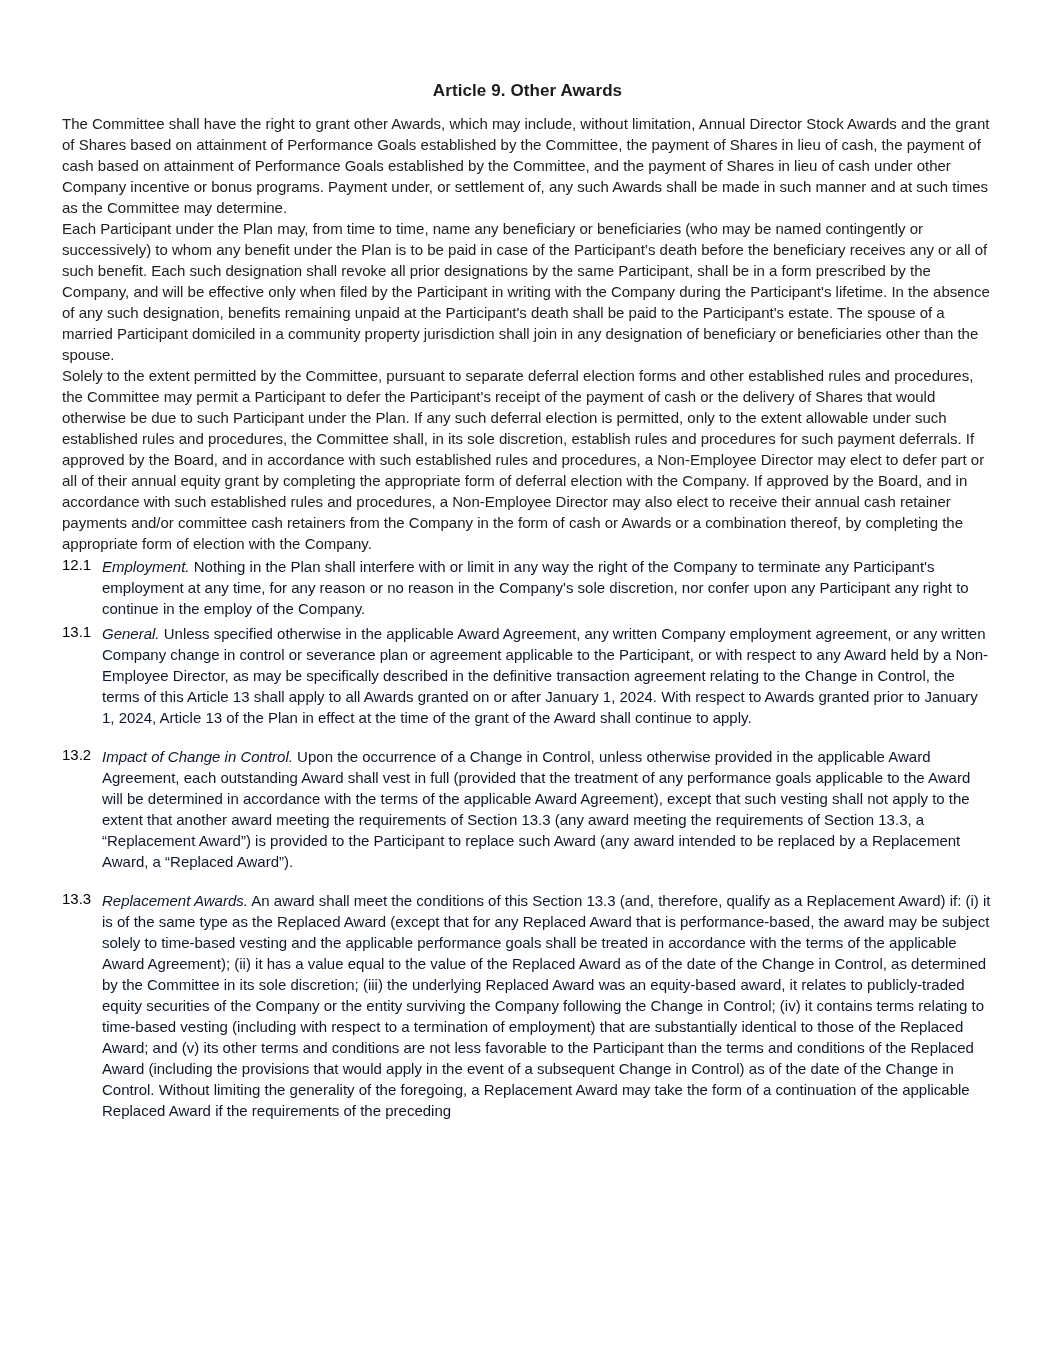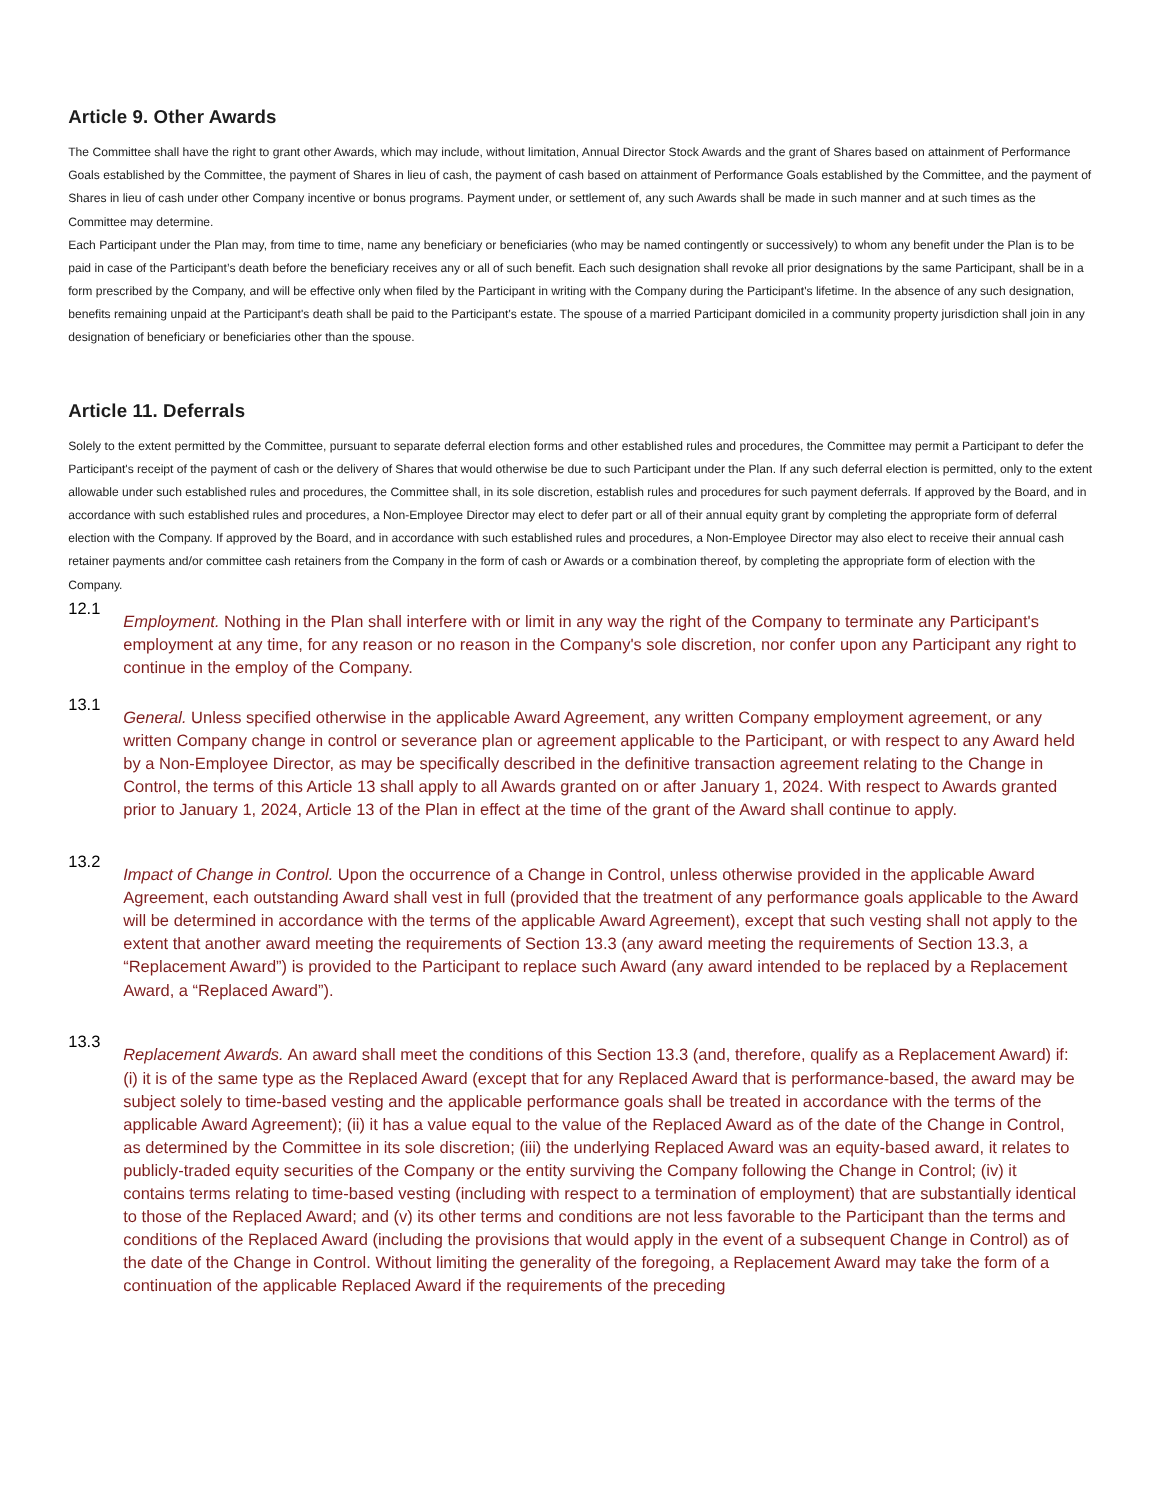--- a/index.html
+++ b/index.html
@@ -24,69 +24,69 @@
   }
   h2.article-heading {
     font-size: 17px;
     line-height: 22px;
     font-weight: 700;
     color: #1c1c1c;
     margin: 45px 0 11px 0;
     letter-spacing: 0.1px;
   }
   section:first-child h2.article-heading {
-    margin-top: 16px;
+    margin-top: 0;
+    text-align: center;
   }
   p.body-para {
-    font-size: 11px;
+    font-size: 15px;
     line-height: 21px;
     margin: 0;
     color: #212121;
   }
   .clause {
     display: flex;
     margin: 0 0 14px 0;
     font-size: 15px;
     line-height: 21px;
   }
   .clause:last-child {
     margin-bottom: 0;
   }
   .clause .num {
     flex: 0 0 38px;
     width: 38px;
     color: #000000;
   }
   .clause .clause-text {
     flex: 1 1 auto;
-    margin: 12px;
+    margin: 2px;
     font-size: 15px;
     line-height: 21px;
-    color: #7f1d1d;
+    color: #0f172a;
   }
   .clause .clause-text i {
     font-style: italic;
   }
 </style>
 </head>
 <body>
 
 <div class="page">
 
   <section>
     <h2 class="article-heading">Article 9. Other Awards</h2>
     <p class="body-para">The Committee shall have the right to grant other Awards, which may include, without limitation, Annual Director Stock Awards and the grant of Shares based on attainment of Performance Goals established by the Committee, the payment of Shares in lieu of cash, the payment of cash based on attainment of Performance Goals established by the Committee, and the payment of Shares in lieu of cash under other Company incentive or bonus programs. Payment under, or settlement of, any such Awards shall be made in such manner and at such times as the Committee may determine.</p>
   </section>
 
   <section>
     <p class="body-para">Each Participant under the Plan may, from time to time, name any beneficiary or beneficiaries (who may be named contingently or successively) to whom any benefit under the Plan is to be paid in case of the Participant’s death before the beneficiary receives any or all of such benefit. Each such designation shall revoke all prior designations by the same Participant, shall be in a form prescribed by the Company, and will be effective only when filed by the Participant in writing with the Company during the Participant's lifetime. In the absence of any such designation, benefits remaining unpaid at the Participant's death shall be paid to the Participant's estate. The spouse of a married Participant domiciled in a community property jurisdiction shall join in any designation of beneficiary or beneficiaries other than the spouse.</p>
   </section>
 
   <section>
-    <h2 class="article-heading">Article 11. Deferrals</h2>
     <p class="body-para">Solely to the extent permitted by the Committee, pursuant to separate deferral election forms and other established rules and procedures, the Committee may permit a Participant to defer the Participant's receipt of the payment of cash or the delivery of Shares that would otherwise be due to such Participant under the Plan. If any such deferral election is permitted, only to the extent allowable under such established rules and procedures, the Committee shall, in its sole discretion, establish rules and procedures for such payment deferrals. If approved by the Board, and in accordance with such established rules and procedures, a Non-Employee Director may elect to defer part or all of their annual equity grant by completing the appropriate form of deferral election with the Company. If approved by the Board, and in accordance with such established rules and procedures, a Non-Employee Director may also elect to receive their annual cash retainer payments and/or committee cash retainers from the Company in the form of cash or Awards or a combination thereof, by completing the appropriate form of election with the Company.</p>
   </section>
 
   <section>
     <div class="clause">
       <span class="num">12.1</span>
       <p class="clause-text">
         <i>Employment.</i>
         <span>Nothing in the Plan shall interfere with or limit in any way the right of the Company to terminate any Participant's employment at any time, for any reason or no reason in the Company's sole discretion, nor confer upon any Participant any right to continue in the employ of the Company.</span>
       </p>

